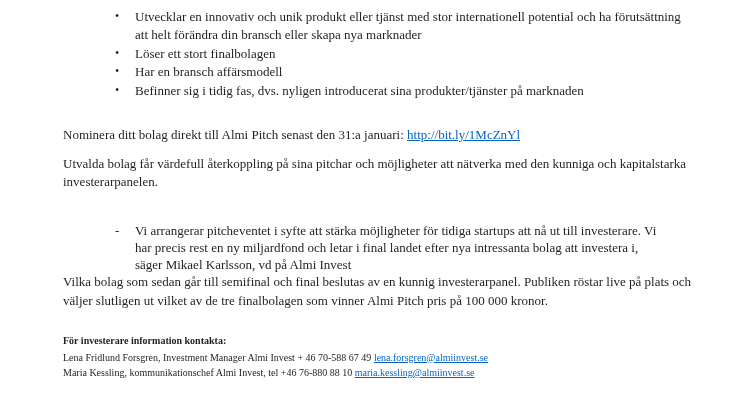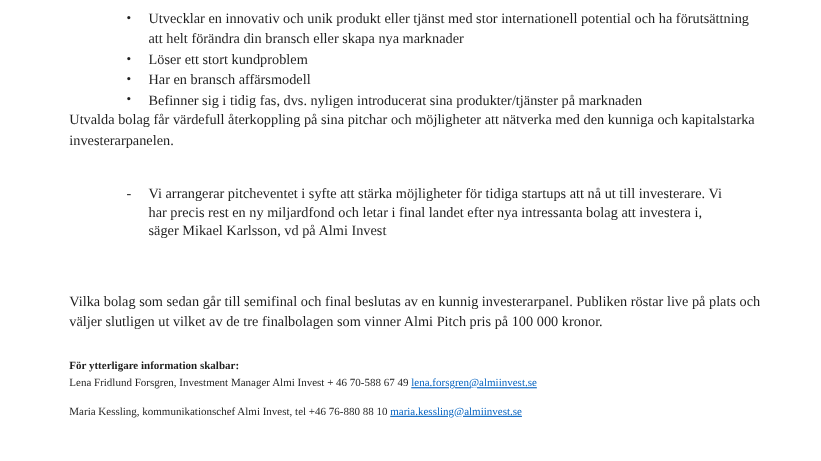--- a/index.html
+++ b/index.html
@@ -33,88 +33,91 @@
     flex: 0 0 20px;
     font-size: 12px;
   }
   ul.criteria .li-text {
     flex: 1;
   }
   p {
     margin: 0;
   }
   .para-nominate { margin-top: 26px; }
-  .para-selected { }
+  .para-selected { margin-top: 10px; }
   .quote-block {
     margin: 30px 0 0 52px;
     display: flex;
     align-items: flex-start;
     line-height: 1.32;
   }
   .quote-block .dash {
     flex: 0 0 20px;
   }
   .quote-block .quote-text {
     max-width: 528px;
   }
-  .para-final { margin-top: 46px; }
+  .para-final { }
   a.doc-link {
     color: #0563c1;
     text-decoration: underline;
     cursor: pointer;
   }
   .contact-section {
     margin-top: 24px;
     font-size: 10px;
     line-height: 1.35;
   }
   .contact-section .section-heading {
     font-weight: bold;
     margin-bottom: 3px;
   }
   .contact-line {
-    margin-bottom: 12px;
+    margin-bottom: 2px;
   }
 </style>
 </head>
 <body>
 
 <div class="page">
 
   <ul class="criteria">
     <li>
       <span class="bullet">•</span>
       <span class="li-text">Utvecklar en innovativ och unik produkt eller tjänst med stor internationell potential och ha förutsättning att helt förändra din bransch eller skapa nya marknader</span>
     </li>
     <li>
       <span class="bullet">•</span>
-      <span class="li-text">Löser ett stort kundproblem</span>
+      <span class="li-text">Löser ett stort finalbolagen</span>
     </li>
     <li>
       <span class="bullet">•</span>
       <span class="li-text">Har en bransch affärsmodell</span>
     </li>
     <li>
       <span class="bullet">•</span>
       <span class="li-text">Befinner sig i tidig fas, dvs. nyligen introducerat sina produkter/tjänster på marknaden</span>
     </li>
   </ul>
 
+  <p class="para-nominate">
+    <span>Nominera ditt bolag direkt till Almi Pitch senast den 31:a januari: </span><a class="doc-link" href="#">http://bit.ly/1McZnYl</a>
+  </p>
 
   <p class="para-selected">Utvalda bolag får värdefull återkoppling på sina pitchar och möjligheter att nätverka med den kunniga och kapitalstarka investerarpanelen.</p>
 
   <div class="quote-block">
     <span class="dash">-</span>
     <span class="quote-text">Vi arrangerar pitcheventet i syfte att stärka möjligheter för tidiga startups att nå ut till investerare. Vi har precis rest en ny miljardfond och letar i final landet efter nya intressanta bolag att investera i, säger Mikael Karlsson, vd på Almi Invest</span>
   </div>
 
   <p class="para-final">Vilka bolag som sedan går till semifinal och final beslutas av en kunnig investerarpanel. Publiken röstar live på plats och väljer slutligen ut vilket av de tre finalbolagen som vinner Almi Pitch pris på 100 000 kronor.</p>
 
   <div class="contact-section">
-    <p class="section-heading">För ytterligare information skalbar:</p>
+    <p class="section-heading">För investerare information kontakta:</p>
     <p class="contact-line">
       <span>Lena Fridlund Forsgren, Investment Manager Almi Invest + 46 70-588 67 49 </span><a class="doc-link" href="#">lena.forsgren@almiinvest.se</a>
     </p>
     <p class="contact-line">
       <span>Maria Kessling, kommunikationschef Almi Invest, tel +46 76-880 88 10 </span><a class="doc-link" href="#">maria.kessling@almiinvest.se</a>
     </p>
   </div>
 
 </div>
 

